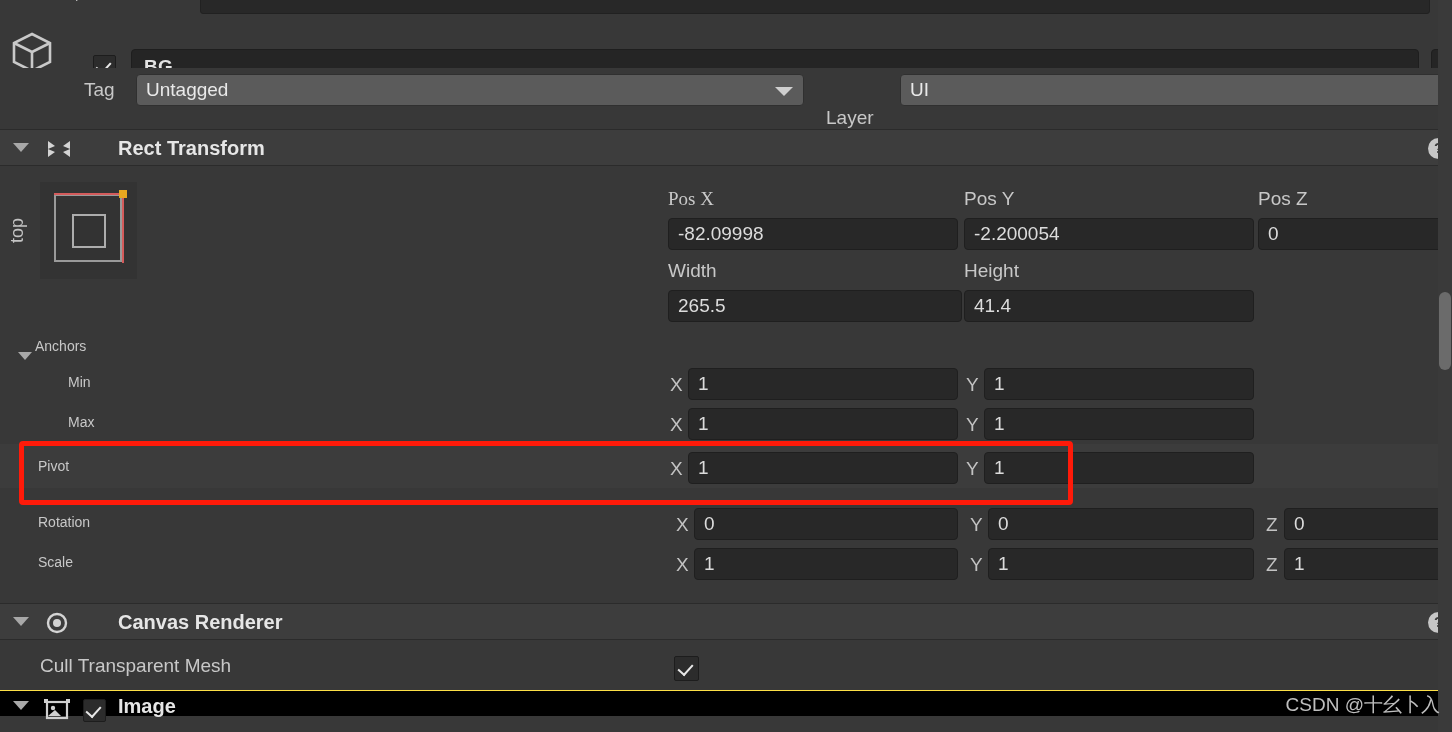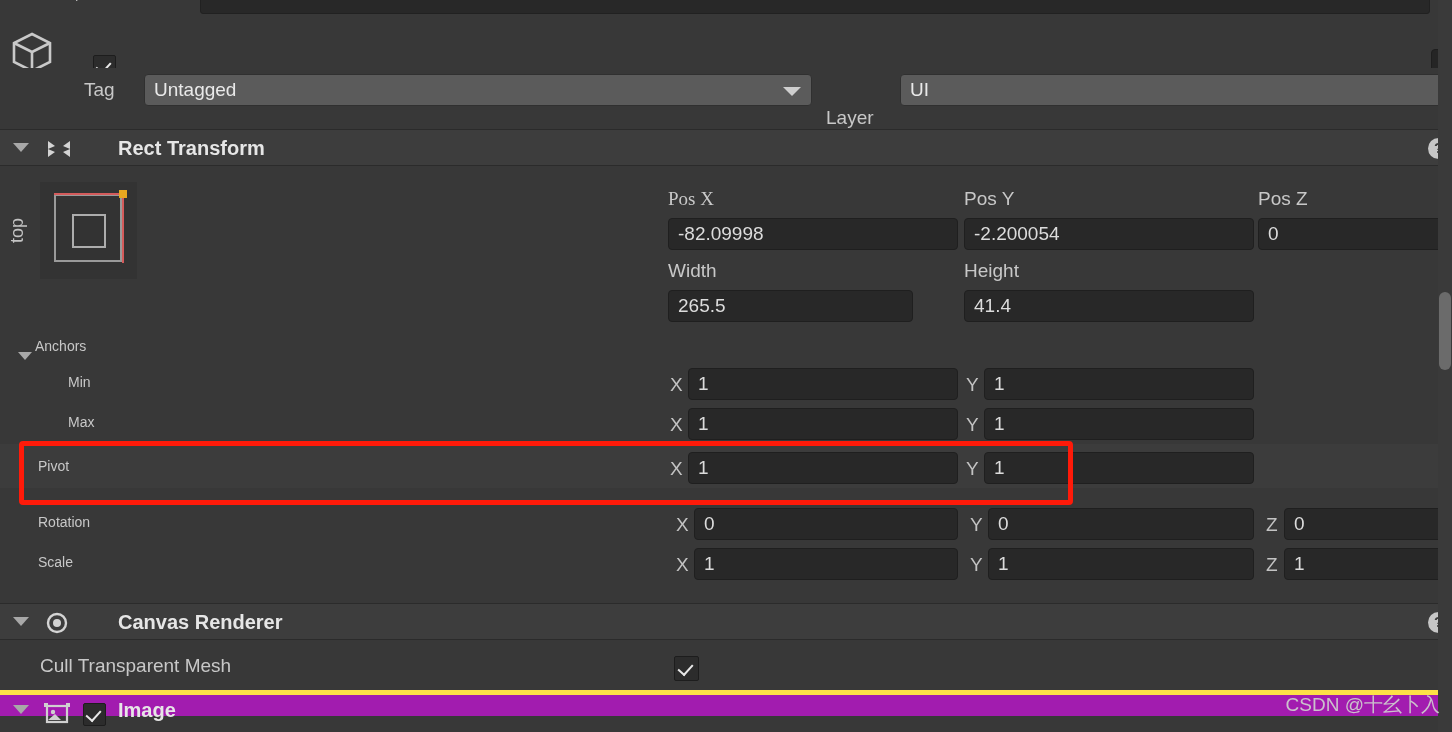--- a/index.html
+++ b/index.html
@@ -39,21 +39,21 @@
   .name-field span { position:absolute; left:12px; top:6px; font-size:19px; color:#e3e3e3; font-weight:bold; letter-spacing:.2px;}
   .name-right-stub {
     position:absolute; left:1431px; top:27px; width:21px; height:35px;
     background:#252525; border:1px solid #1e1e1e; border-radius:4px 0 0 4px;
   }
 
   
   .tag-row { position:absolute; left:0; top:68px; width:1452px; height:47px; background:#383838; }
   .lbl-tag { position:absolute; left:84px; top:11px; font-size:19px; color:#c8c8c8; }
   .tag-dd {
-    position:absolute; left:144px; top:6px; width:668px; height:32px;
+    position:absolute; left:136px; top:6px; width:668px; height:32px;
     background:#5b5b5b; border:1px solid #303030; border-radius:4px;text-align:center;
   }
   .tag-dd span { position:absolute; left:9px; top:4px; font-size:19px; color:#e9e9e9; }
   .tag-dd .arrow {
     position:absolute; right:10px; top:12px; width:0; height:0;
     border-left:9px solid transparent; border-right:9px solid transparent; border-top:9px solid #cfcfcf;
   }
   .lbl-layer { position:absolute; left:826px; top:11px; font-size:19px; color:#c8c8c8;margin-top:28px; }
   .layer-dd {
     position:absolute; left:900px; top:6px; width:552px; height:32px;
@@ -115,21 +115,21 @@
     background:#2c2c2c; border:1px solid #1d1d1d; border-radius:2px;
   }
   .cr-cb::after{
     content:""; position:absolute; left:6px; top:4px; width:7px; height:12px;
     border:solid #e8e8e8; border-width:0 2.6px 2.6px 0; transform:rotate(42deg);
   }
 
   
   .img-header {
     position:absolute; left:0; top:690px; width:1452px; height:26px;
-    background:#a21caf; border-top:5px solid #fde047;
+    background:#000000; border-top:1px solid #fde047;
   }
   .img-cb {
     position:absolute; left:83px; top:8px; width:23px; height:23px;
     background:#2c2c2c; border:1px solid #1d1d1d; border-radius:2px;
   }
   .img-cb::after{
     content:""; position:absolute; left:5px; top:3px; width:7px; height:12px;
     border:solid #e8e8e8; border-width:0 2.6px 2.6px 0; transform:rotate(42deg);
   }
 
@@ -167,20 +167,23 @@
   <div class="obj-row">
     <span class="cube-icon">
       <svg width="56" height="50" viewBox="0 0 56 50">
         <path d="M22 4 L40 13 L40 32 L22 41 L4 32 L4 13 Z" fill="none" stroke="#c9c9c9" stroke-width="2.6"></path>
         <path d="M4 13 L22 22 L40 13" fill="none" stroke="#c9c9c9" stroke-width="2.6"></path>
         <path d="M22 22 L22 41" fill="none" stroke="#c9c9c9" stroke-width="2.6"></path>
         <path d="M36 40 L50 40 L43 48 Z" fill="#c9c9c9"></path>
       </svg>
     </span>
     <div class="enable-cb"></div>
+    <div class="name-field">
+      <span>BG</span>
+    </div>
     <div class="name-right-stub"></div>
   </div>
 
   <div class="tag-row">
     <span class="lbl-tag">Tag</span>
     <div class="tag-dd">
       <span>Untagged</span>
       <i class="arrow"></i>
     </div>
     <span class="lbl-layer">Layer</span>
@@ -227,21 +230,21 @@
     <div class="fnum" style="left:964px;top:52px;width:290px;">
       <span>-2.200054</span>
     </div>
     <div class="fnum" style="left:1258px;top:52px;width:194px;border-radius:4px 0 0 4px;">
       <span>0</span>
     </div>
 
     <span class="flabel" style="left:668px;top:94px;">Width</span>
     <span class="flabel" style="left:964px;top:94px;">Height</span>
 
-    <div class="fnum" style="left:668px;top:124px;width:245px;">
+    <div class="fnum" style="left:668px;top:124px;width:294px;">
       <span>265.5</span>
     </div>
     <div class="fnum" style="left:964px;top:124px;width:290px;">
       <span>41.4</span>
     </div>
 
     <i class="sub-foldout" style="left:18px;top:186px;"></i>
     <span class="sec-label" style="left:35px;top:172px;">Anchors</span>
 
     <span class="sec-label" style="left:68px;top:208px;">Min</span>

